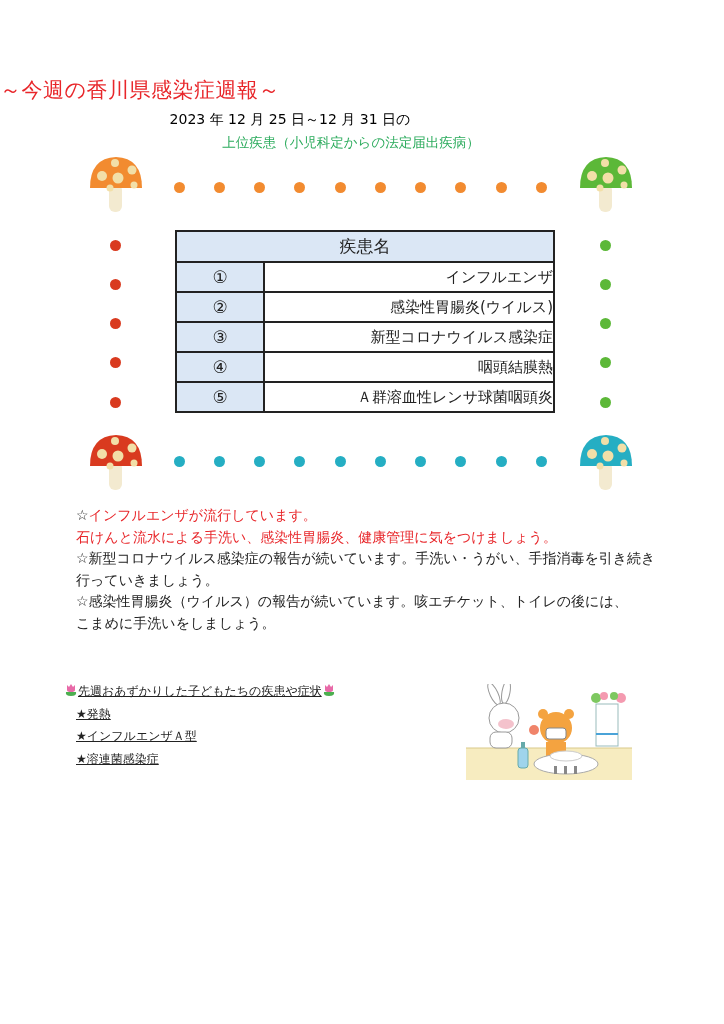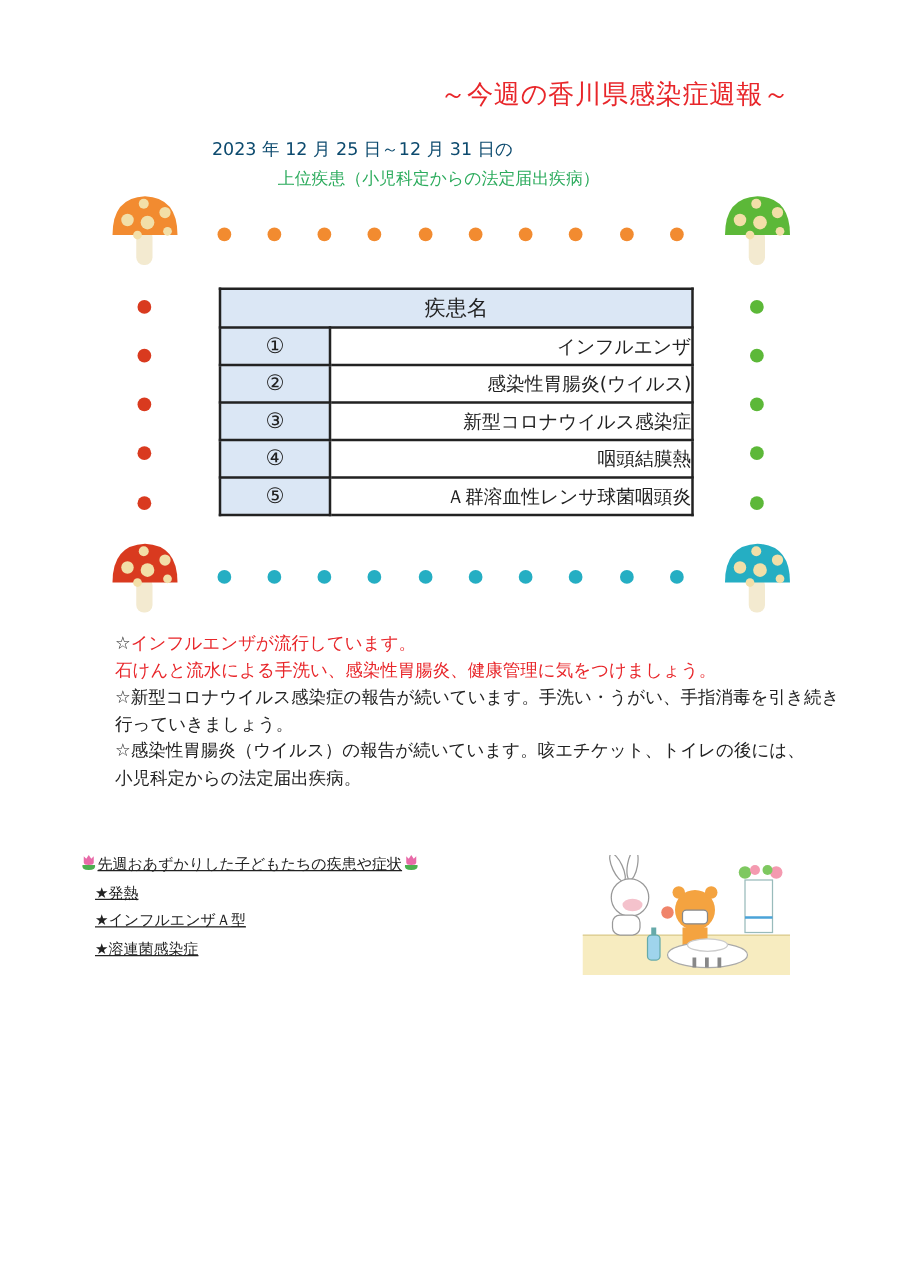--- a/index.html
+++ b/index.html
@@ -1,29 +1,29 @@
 <!DOCTYPE html>
 <html><head>
 <meta charset="utf-8">
 <style>
   html, body { margin:0; padding:0; background:#ffffff; }
   body { width:724px; height:1024px; position:relative; overflow:hidden;
          font-family:"DejaVu Sans", "Liberation Sans", sans-serif; color:#222; }
   .abs { position:absolute; }
-  .title { left:0; width:632px; top:61px; text-align:right; font-size:21px; color:#e8262a; letter-spacing:0.5px; }
-  .sub1 { left:0; width:572px; top:111px; text-align:center; font-size:14px; color:#0c4a6e; padding-left:8px; box-sizing:border-box; }
+  .title { left:0; width:632px; top:76px; text-align:left; font-size:21px; color:#e8262a; letter-spacing:0.5px; }
+  .sub1 { left:0; width:572px; top:111px; text-align:center; font-size:14px; color:#000000; padding-left:8px; box-sizing:border-box; }
   .sub2 { left:0; width:702px; top:134px; text-align:center; font-size:13.5px; color:#2bab5c; }
   .dot { position:absolute; width:11px; height:11px; border-radius:50%; }
   .mush { position:absolute; width:56px; height:60px; }
   table.dis { position:absolute; left:175px; top:230px; width:380px; border-collapse:collapse; }
   table.dis td, table.dis th { border:2px solid #222; height:28px; padding:0; font-weight:normal; font-size:15px; }
   table.dis th { background:#dbe7f5; font-size:17px; text-align:center; height:29px; }
   table.dis td.num { background:#dbe7f5; width:86px; text-align:center; font-size:17px; }
   table.dis td.name { background:#fff; padding-left:30px; text-align:right; }
-  .msg { left:76px; font-size:14px; line-height:21.5px;margin-left:16px; }
+  .msg { left:76px; font-size:14px; line-height:21.5px; }
   .red { color:#e8262a; }
   .blk { color:#222; }
   .list { left:64px; top:680px; font-size:12px; line-height:22.5px;text-decoration:underline; }
   .list .item { padding-left:12px; }
   .tulip { display:inline-block; width:14px; height:14px; vertical-align:-2px; }
   .illus { left:466px; top:684px; width:166px; height:96px; }
 </style>
 </head>
 <body>
 
@@ -144,21 +144,21 @@
   </tr>
 </tbody>
   </table>
 
 <div class="abs msg" style="top:505px;">
   <div><span class="blk">☆</span><span class="red">インフルエンザが流行しています。</span></div>
   <div class="red">石けんと流水による手洗い、感染性胃腸炎、健康管理に気をつけましょう。</div>
   <div class="blk">☆新型コロナウイルス感染症の報告が続いています。手洗い・うがい、手指消毒を引き続き</div>
   <div class="blk">行っていきましょう。</div>
   <div class="blk">☆感染性胃腸炎（ウイルス）の報告が続いています。咳エチケット、トイレの後には、</div>
-  <div class="blk">小児科定からの法定届出疾病。</div>
+  <div class="blk">こまめに手洗いをしましょう。</div>
 </div>
 
 <div class="abs list">
   <div>
     <svg class="tulip" viewBox="0 0 14 14">
       <path d="M2 9 Q1 13 7 13 Q13 13 12 9 Z" fill="#4caf50"></path>
       <path d="M3 2 L5 4 L7 1 L9 4 L11 2 L11 7 Q11 9 7 9 Q3 9 3 7 Z" fill="#e86aa8"></path>
     </svg><span>先週おあずかりした子どもたちの疾患や症状</span><svg class="tulip" viewBox="0 0 14 14">
       <path d="M2 9 Q1 13 7 13 Q13 13 12 9 Z" fill="#4caf50"></path>
       <path d="M3 2 L5 4 L7 1 L9 4 L11 2 L11 7 Q11 9 7 9 Q3 9 3 7 Z" fill="#e86aa8"></path>

